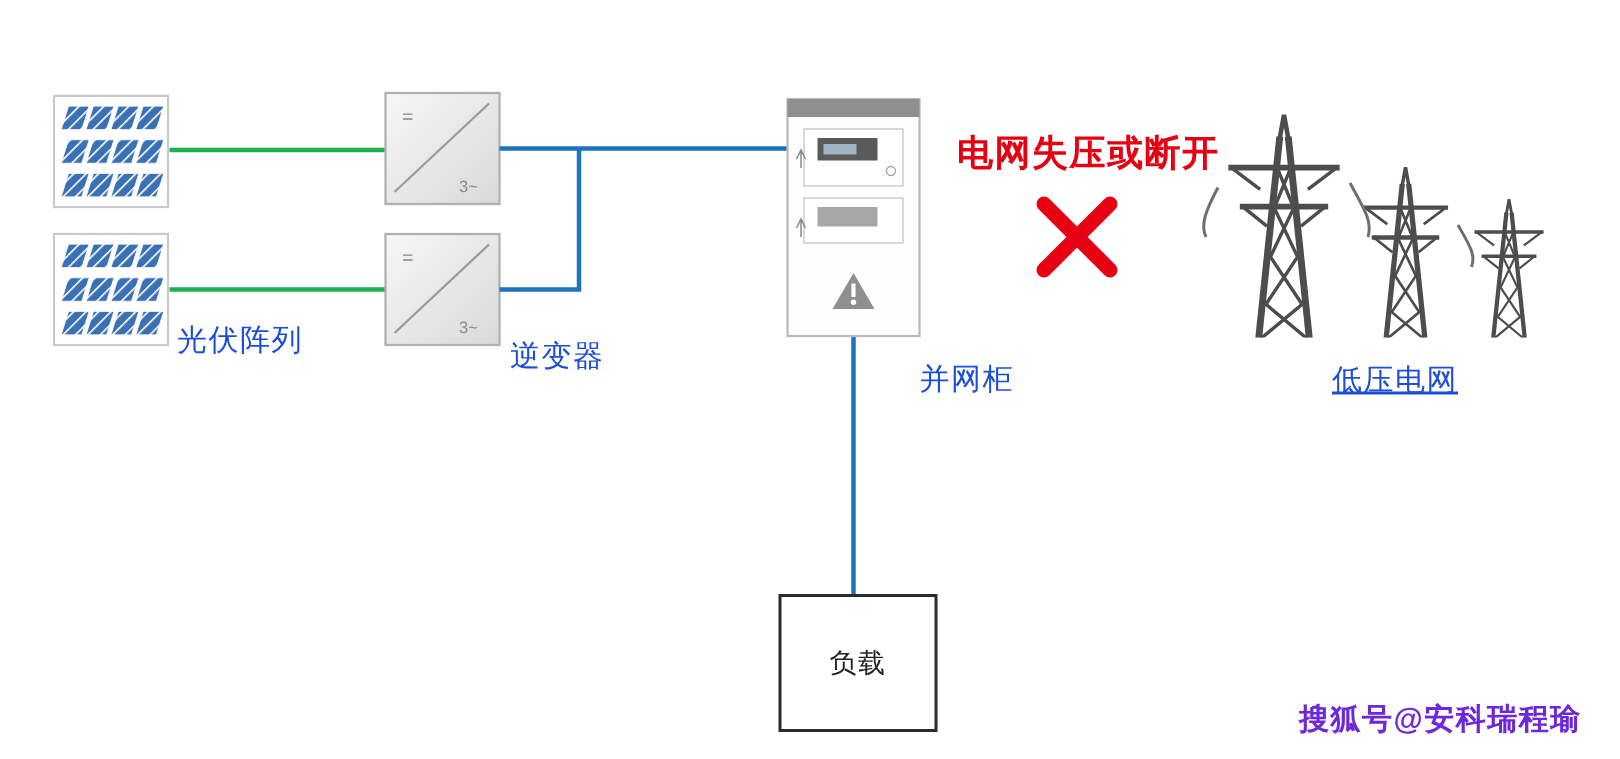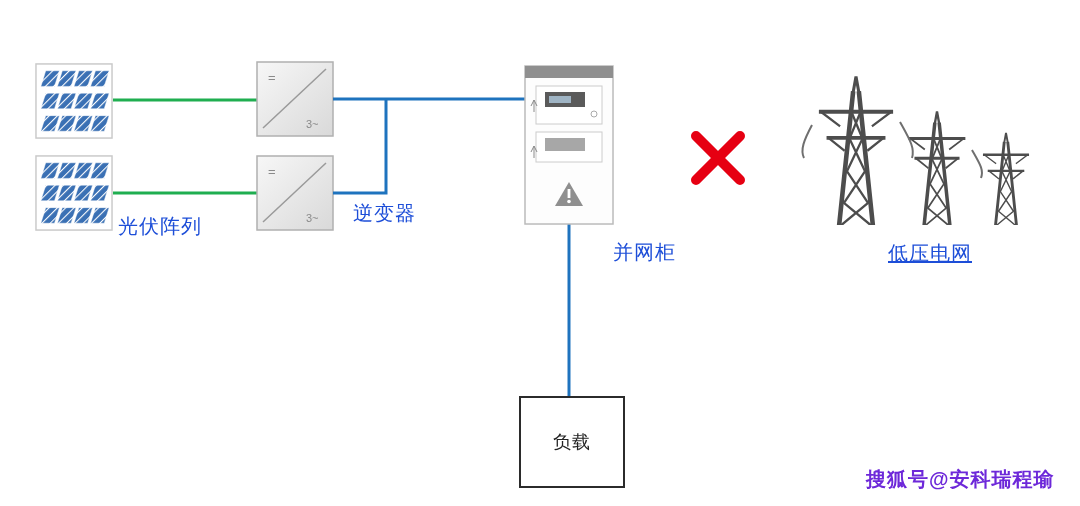--- a/index.html
+++ b/index.html
@@ -117,24 +117,25 @@
 
     <use href="#tower" x="808" y="72" width="96" height="153"></use>
     <use href="#tower" x="896" y="108" width="82" height="117"></use>
     <use href="#tower" x="966" y="130" width="80" height="95"></use>
     <path d="M900,122 C910,140 915,148 912,158" stroke="#6f6f6f" stroke-width="2" fill="none"></path>
     <path d="M972,150 C980,164 984,170 981,178" stroke="#6f6f6f" stroke-width="2" fill="none"></path>
     <path d="M812,125 C804,140 800,150 804,158" stroke="#6f6f6f" stroke-width="2" fill="none"></path>
   </svg>
 
   <div class="label" style="left:118px;top:213px;">光伏阵列</div>
-  <div class="label" style="left:340px;top:200px;margin-left:13px;">逆变器</div>
+  <div class="label" style="left:340px;top:224px;">逆变器</div>
   <div class="label" style="left:613px;top:239px;">并网柜</div>
   <div class="label" style="left:888px;top:240px;text-decoration:underline;">低压电网</div>
 
+  <div class="fault-text">电网失压或断开</div>
 
   <div class="load-box">
     <span class="label">负载</span>
   </div>
 
   <div class="watermark">搜狐号@安科瑞程瑜</div>
 
 </div>
 
 </body></html>

